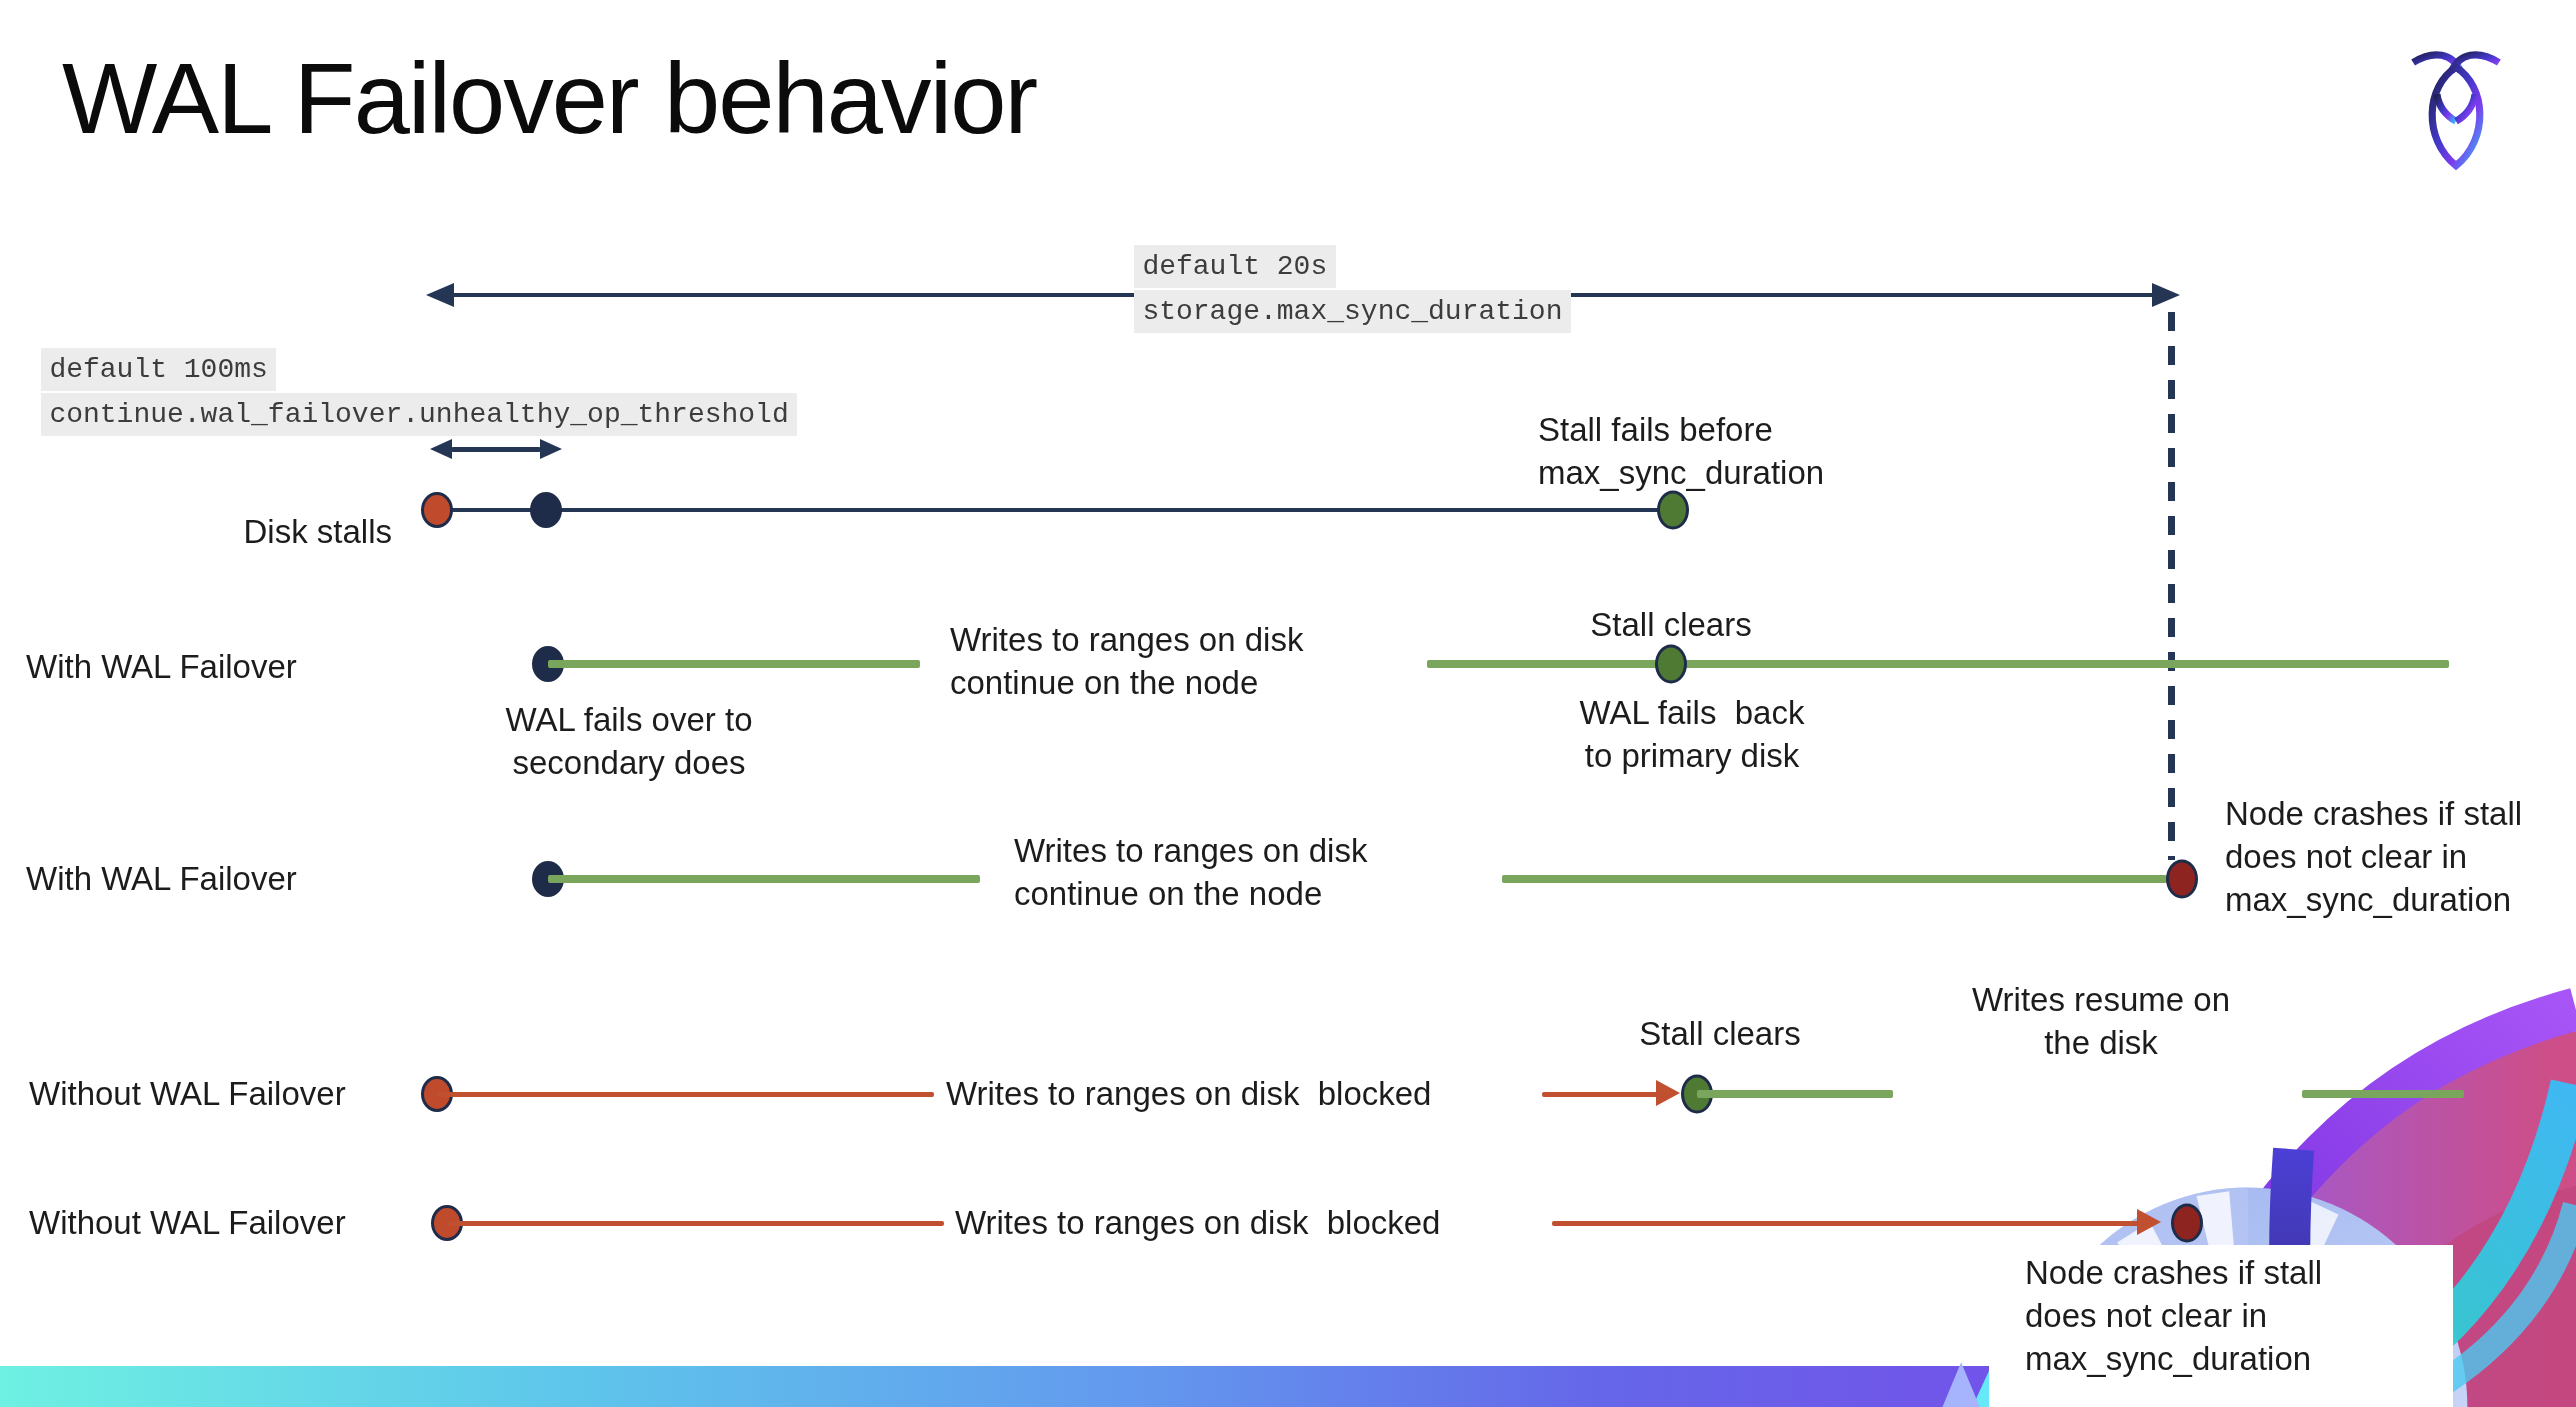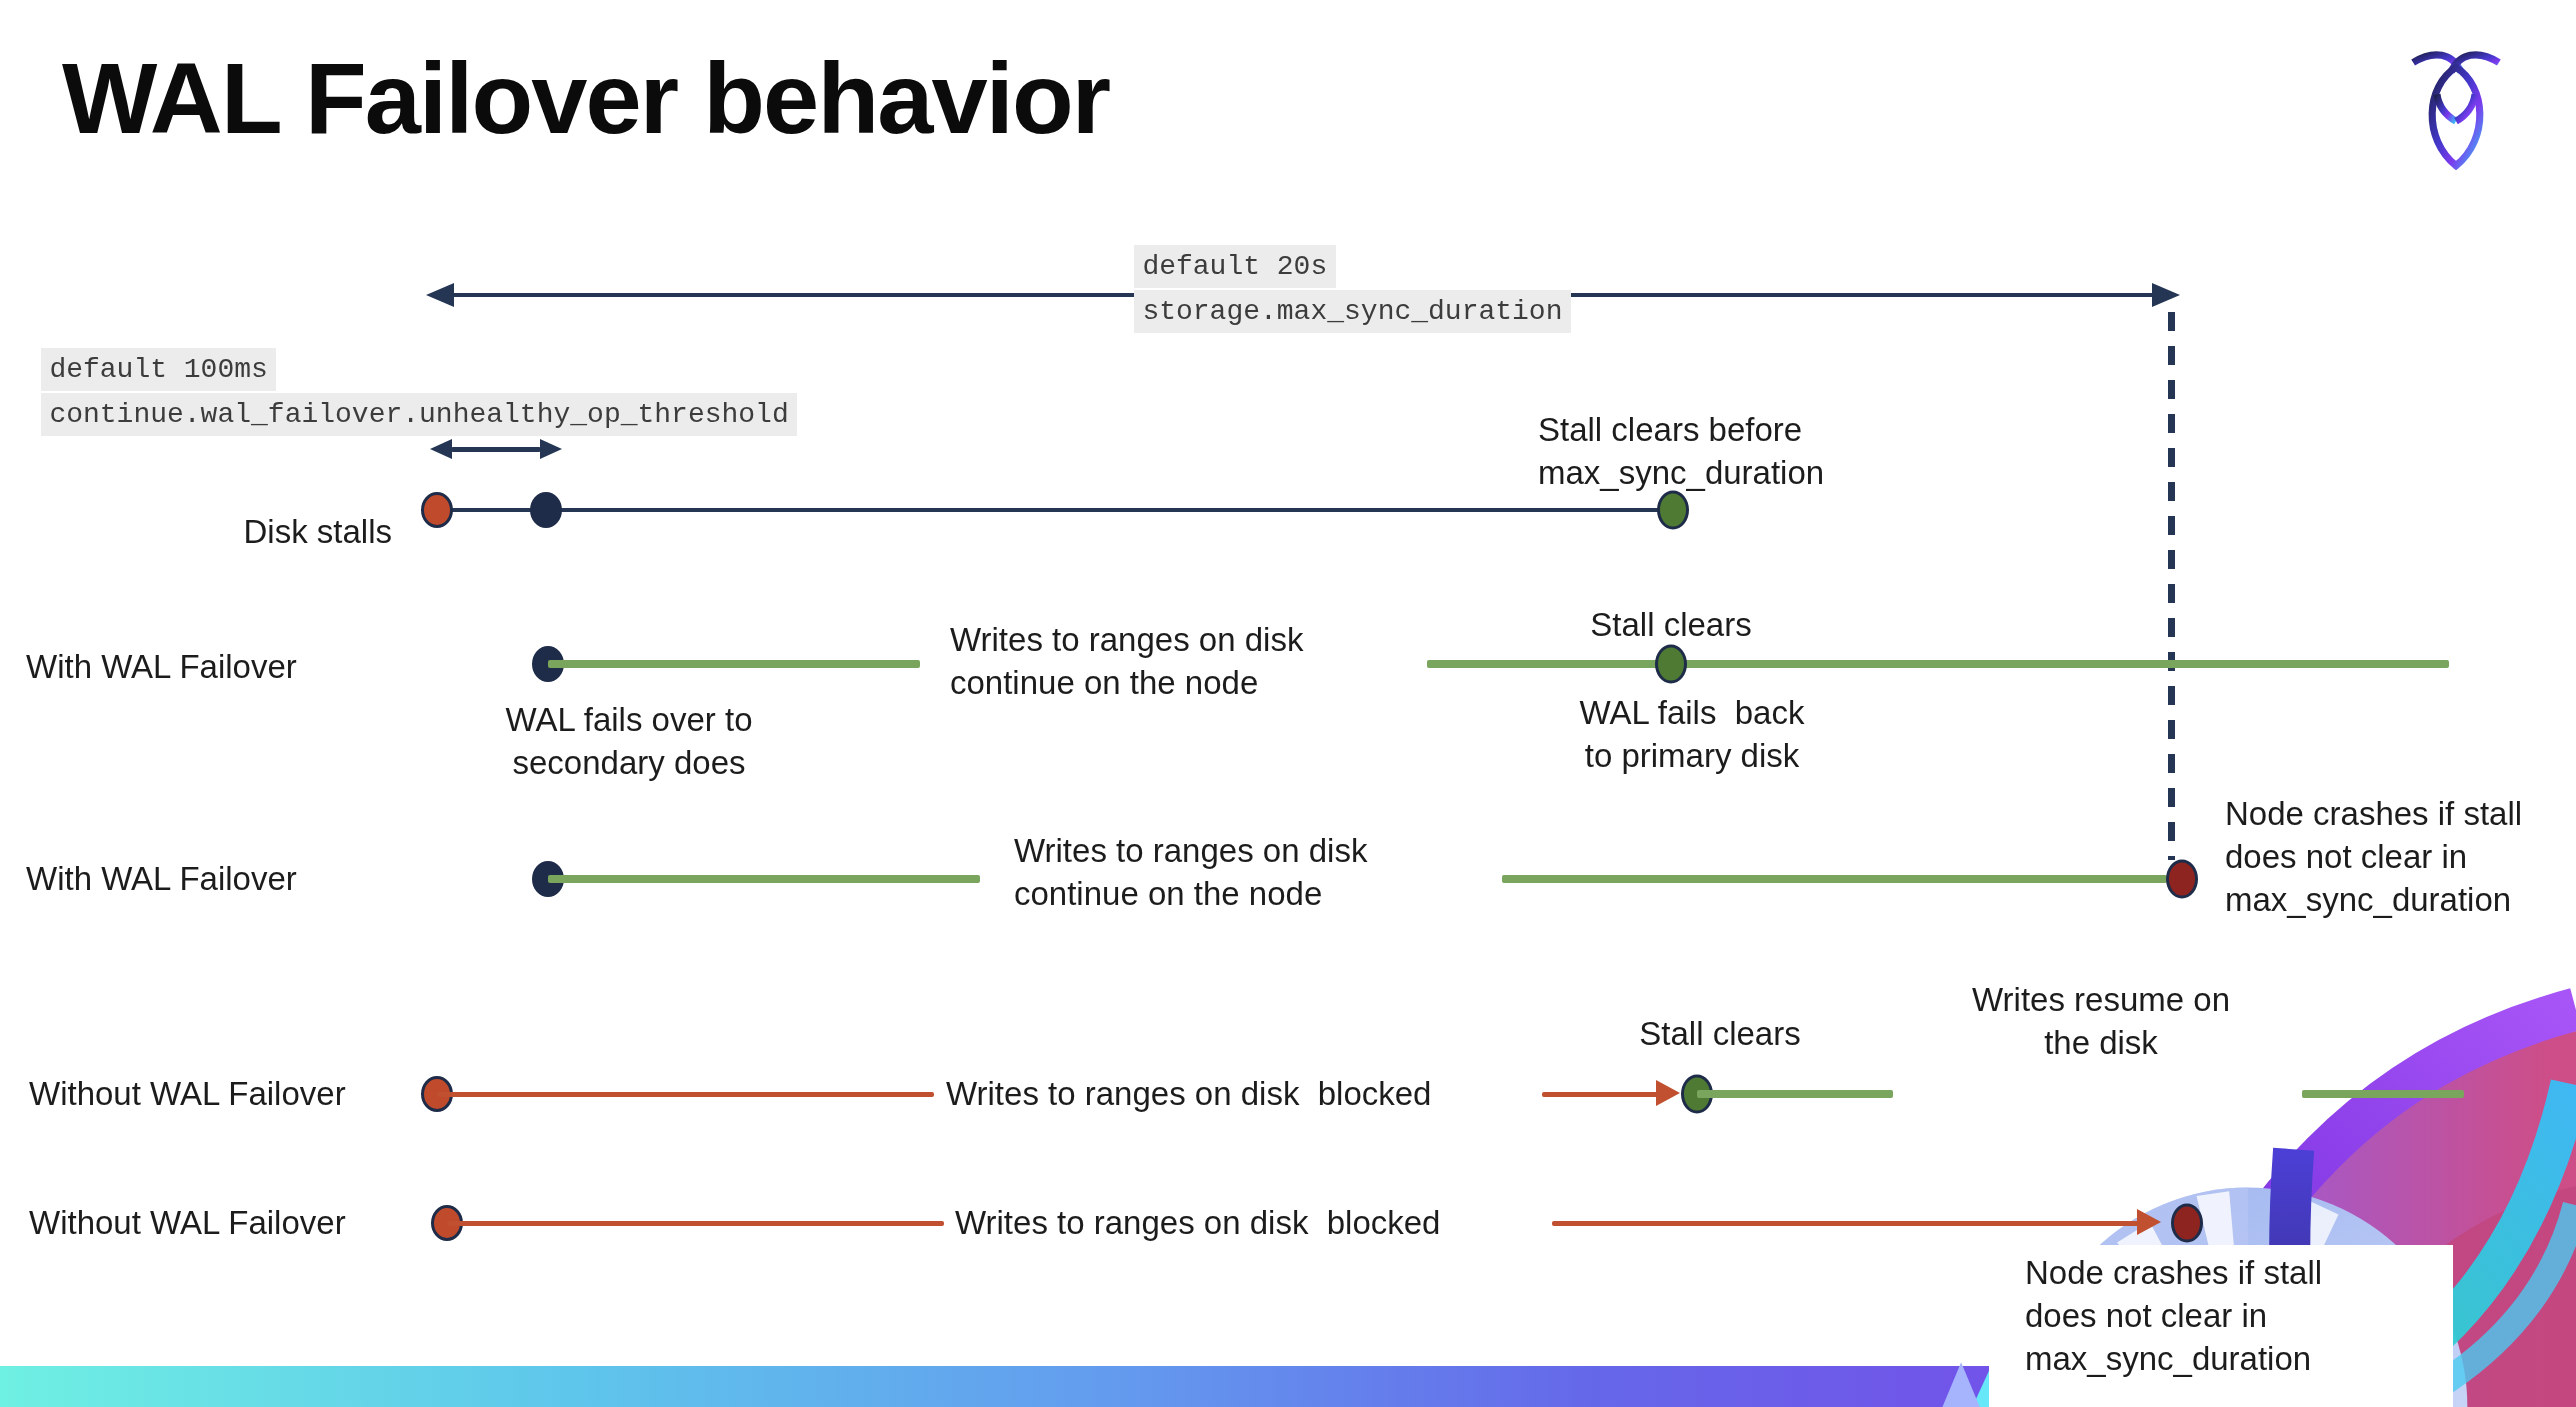--- a/index.html
+++ b/index.html
@@ -5,21 +5,21 @@
   html,body{margin:0;padding:0;background:#9aa0a6;}
   .slide{
     position:relative;width:2576px;height:1408px;background:#ffffff;overflow:hidden;
     font-family:"Liberation Sans","DejaVu Sans",sans-serif;color:#1c1c1c;
   }
   .t{position:absolute;font-size:33px;line-height:43px;white-space:pre;color:#1c1c1c;z-index:3;}
   .t.center{text-align:center;transform:translateX(-50%);}
   .t.right{text-align:right;margin-top:21px;}
   .title{
     position:absolute;left:62px;top:37px;font-size:101px;line-height:122px;
-    font-weight:700;letter-spacing:-1.9px;color:#0b0b0b;z-index:3;white-space:pre;
+    font-weight:400;letter-spacing:-1.9px;color:#0b0b0b;z-index:3;white-space:pre;
   }
   .code-label{position:absolute;z-index:3;}
   .code-label span{
     display:table;font-family:"Liberation Mono","DejaVu Sans Mono",monospace;
     font-size:28px;line-height:37px;padding:2.8px 8.4px;background:#ececec;color:#3c3c3c;
     white-space:pre;margin-bottom:2.8px;
   }
   .line{position:absolute;z-index:3;border-radius:1.9px;}
   .line.navy{height:3.7px;background:#243654;}
   .line.green{height:8.4px;background:#7aa55c;}
@@ -128,21 +128,21 @@
   <div class="head navy-l sm" style="left:430px;top:439px;"></div>
   <div class="head navy-r sm" style="left:540px;top:439px;"></div>
 
   <div class="dashed-v" style="left:2168px;top:312px;height:548px;"></div>
 
   <div class="t right" style="left:112px;top:489px;width:280px;">Disk stalls</div>
   <div class="line navy" style="left:437px;top:508px;width:1236px;"></div>
   <div class="dot red" style="left:437px;top:510px;"></div>
   <div class="dot navy" style="left:546px;top:510px;"></div>
   <div class="dot green" style="left:1673px;top:510px;"></div>
-  <div class="t" style="left:1538px;top:408px;"><span style="display:block">Stall clears before</span><span style="display:block">max_sync_duration</span></div>
+  <div class="t" style="left:1538px;top:408px;"><span style="display:block">Stall fails before</span><span style="display:block">max_sync_duration</span></div>
 
   <div class="t" style="left:26px;top:645px;">With WAL Failover</div>
   <div class="dot navy" style="left:548px;top:664px;"></div>
   <div class="line green" style="left:548px;top:660px;width:372px;"></div>
   <div class="t" style="left:950px;top:618px;"><span style="display:block">Writes to ranges on disk</span><span style="display:block">continue on the node</span></div>
   <div class="line green" style="left:1427px;top:660px;width:1022px;"></div>
   <div class="t center" style="left:629px;top:698px;"><span style="display:block">WAL fails over to</span><span style="display:block">secondary does</span></div>
   <div class="t center" style="left:1671px;top:603px;">Stall clears</div>
   <div class="dot green" style="left:1671px;top:664px;"></div>
   <div class="t center" style="left:1692px;top:691px;"><span style="display:block">WAL fails  back</span><span style="display:block">to primary disk</span></div>

